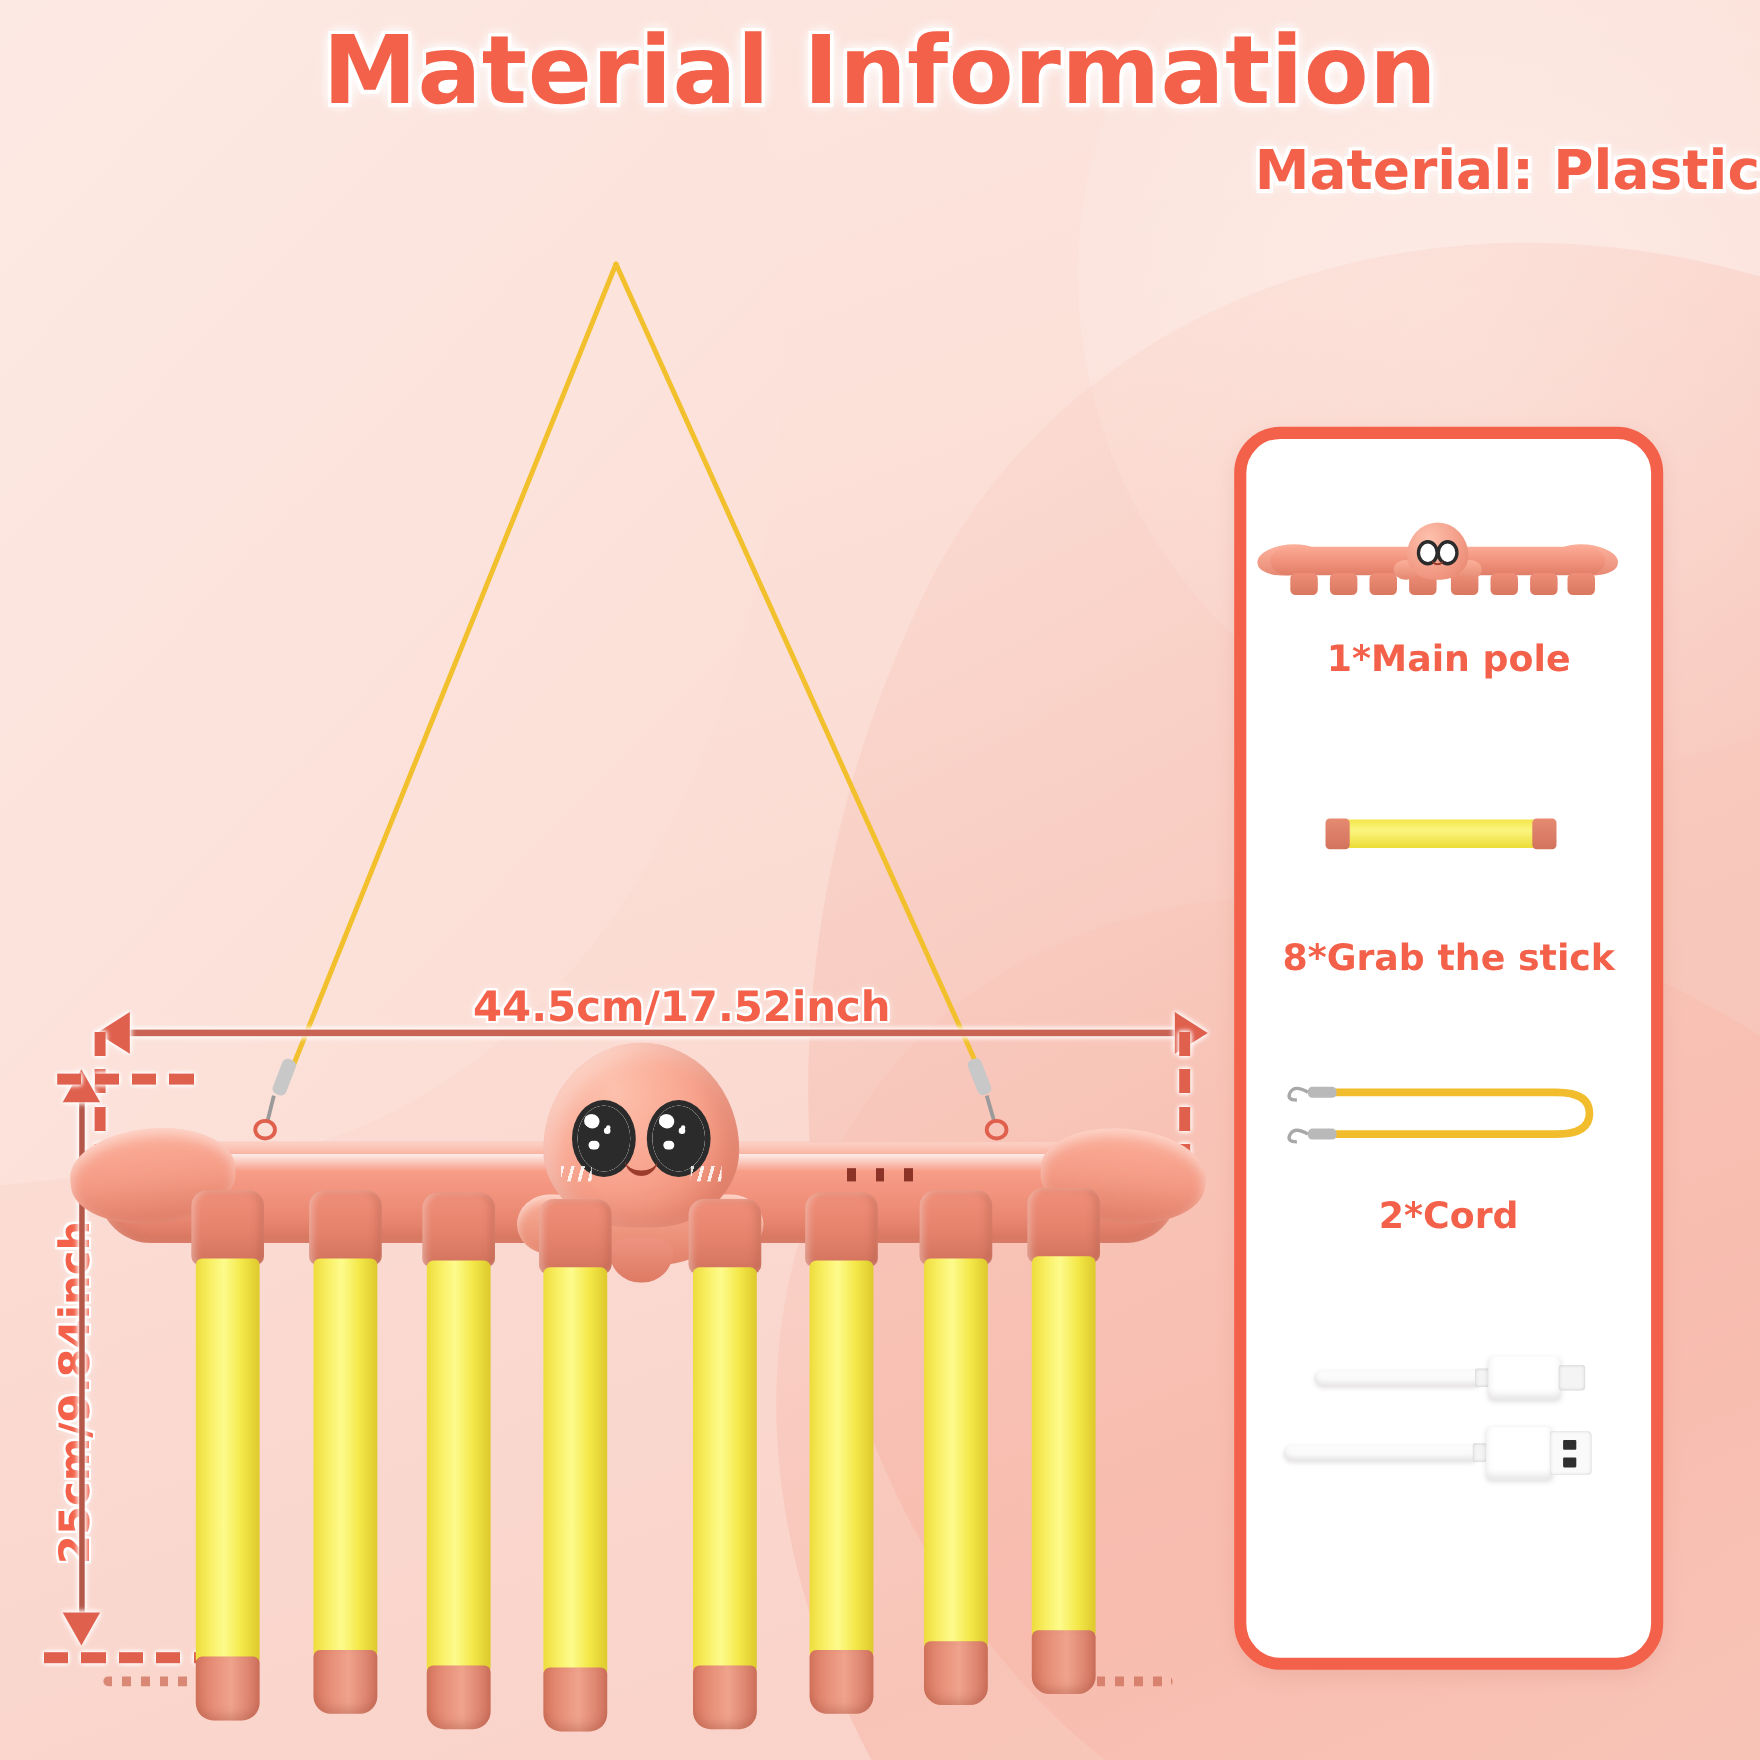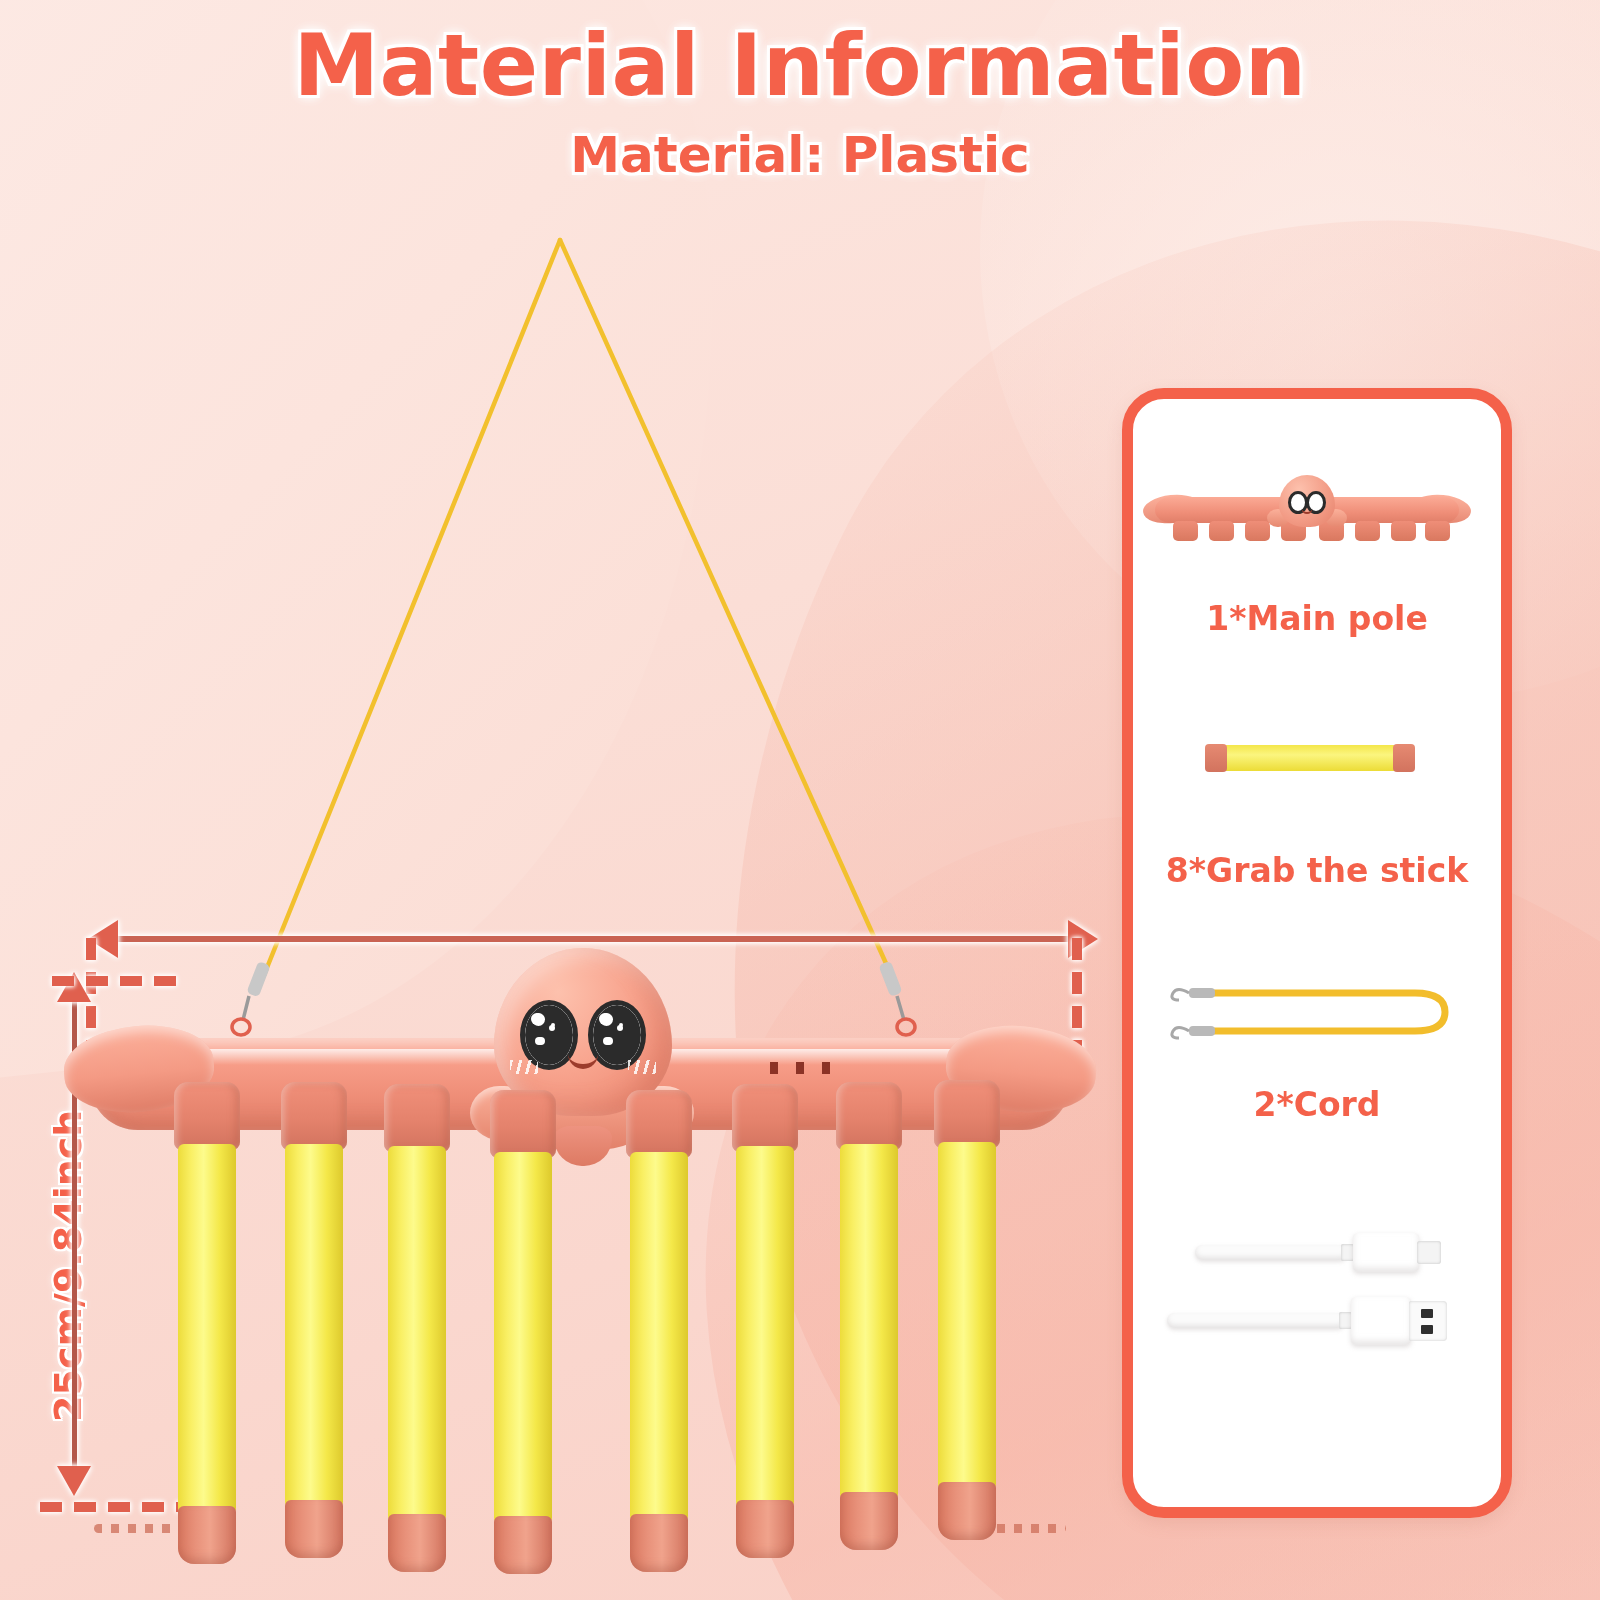--- a/index.html
+++ b/index.html
@@ -47,20 +47,21 @@
       3px 0 0 #fff,-3px 0 0 #fff,0 3px 0 #fff,0 -3px 0 #fff,
       3px 3px 0 #fff,-3px -3px 0 #fff,3px -3px 0 #fff,-3px 3px 0 #fff;
   }
   .h-sub{
     margin-top:16px;
     font-size:50px;font-weight:bold;color:#f4614a;
     text-shadow:
       0 0 12px #fff,0 0 12px #fff,
       3px 0 0 #fff,-3px 0 0 #fff,0 3px 0 #fff,0 -3px 0 #fff,
       3px 3px 0 #fff,-3px -3px 0 #fff,3px -3px 0 #fff,-3px 3px 0 #fff;
+    text-align: right;
   }
 
   
   .dim-label-h{
     position:absolute;left:430px;top:893px;
     font-size:38px;font-weight:bold;color:#f4614a;
     text-shadow:0 0 9px #fff,2px 0 0 #fff,-2px 0 0 #fff,0 2px 0 #fff,0 -2px 0 #fff,
       2px 2px 0 #fff,-2px -2px 0 #fff,2px -2px 0 #fff,-2px 2px 0 #fff;
     white-space:nowrap;
   }
@@ -242,20 +243,21 @@
 
     <rect x="252" y="962" width="13" height="34" rx="5" fill="#c8c8c8" transform="rotate(21 258 979)"></rect>
     <path d="M249 996 L243 1020" stroke="#9a9a9a" stroke-width="3.5" fill="none"></path>
     <ellipse cx="241" cy="1027" rx="9" ry="8" fill="none" stroke="#e0604e" stroke-width="3.5"></ellipse>
 
     <rect x="884" y="962" width="13" height="34" rx="5" fill="#c8c8c8" transform="rotate(-21 890 979)"></rect>
     <path d="M897 996 L904 1020" stroke="#9a9a9a" stroke-width="3.5" fill="none"></path>
     <ellipse cx="906" cy="1027" rx="9" ry="8" fill="none" stroke="#e0604e" stroke-width="3.5"></ellipse>
   </svg>
 
+  <div class="dim-label-h">44.5cm/17.52inch</div>
   <div class="arrowline-h" style="left:118px;top:936px;width:950px;"></div>
   <div class="arrow-head ah-left" style="left:88px;top:920px;"></div>
   <div class="arrow-head ah-right" style="left:1068px;top:920px;"></div>
   <div class="dash-v" style="left:86px;top:938px;height:118px;"></div>
   <div class="dash-v" style="left:1072px;top:938px;height:118px;"></div>
 
   <div class="dim-label-v">25cm/9.84inch</div>
   <div class="arrowline-v" style="left:72px;top:1000px;height:466px;"></div>
   <div class="arrow-head ah-up" style="left:57px;top:972px;"></div>
   <div class="arrow-head ah-down" style="left:57px;top:1466px;"></div>
@@ -351,21 +353,21 @@
       <div class="mini-sock" style="left:244px;"></div>
       <div class="mini-sock" style="left:278px;"></div>
       <div class="mini-nub l"></div>
         <div class="mini-nub r"></div>
       <div class="mini-head">
         <div class="mini-eye l"></div>
           <div class="mini-eye r"></div>
         <div class="mini-mouth"></div>
       </div>
     </div>
-    <div class="part-label" style="top:200px;">1*Main pole</div>
+    <div class="part-label" style="top:180px;">1*Main pole</div>
 
     <div class="stick-sample">
       <div class="ss-rod"></div>
         <div class="ss-cap l"></div>
         <div class="ss-cap r"></div>
     </div>
     <div class="part-label" style="top:452px;">8*Grab the stick</div>
 
     <div class="cord-sample">
       <svg width="290" height="70" viewBox="0 0 290 70">

